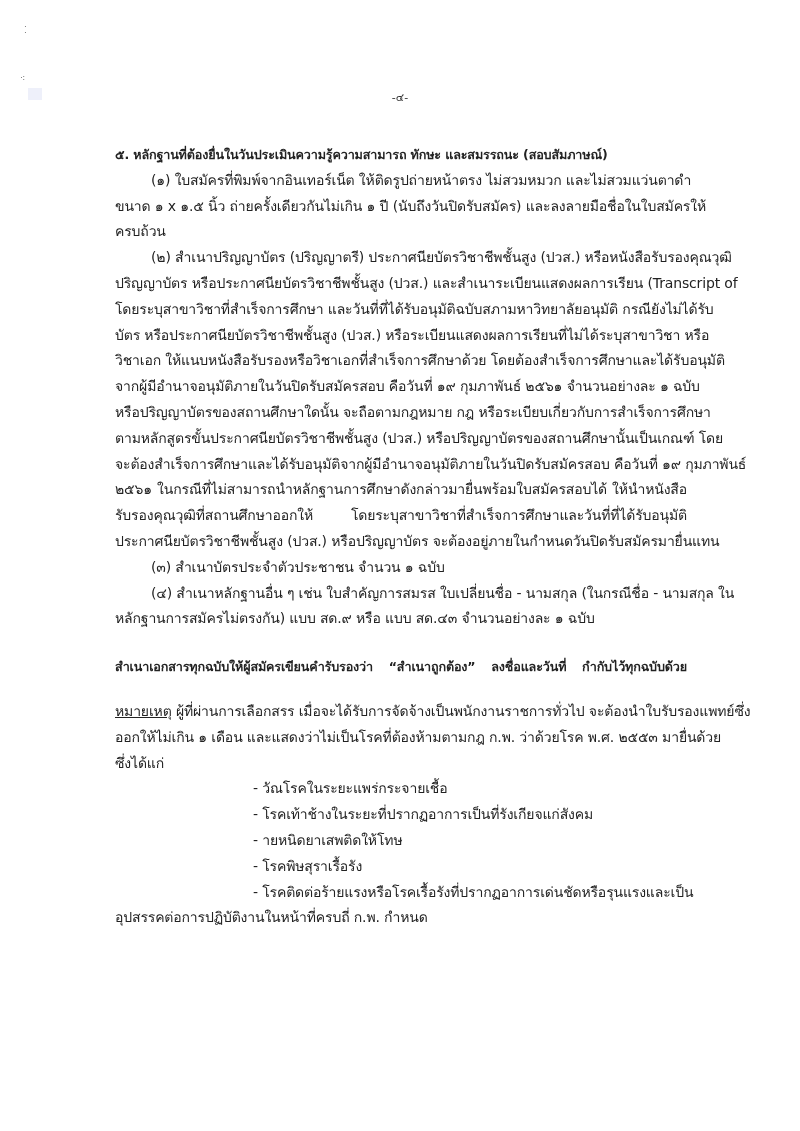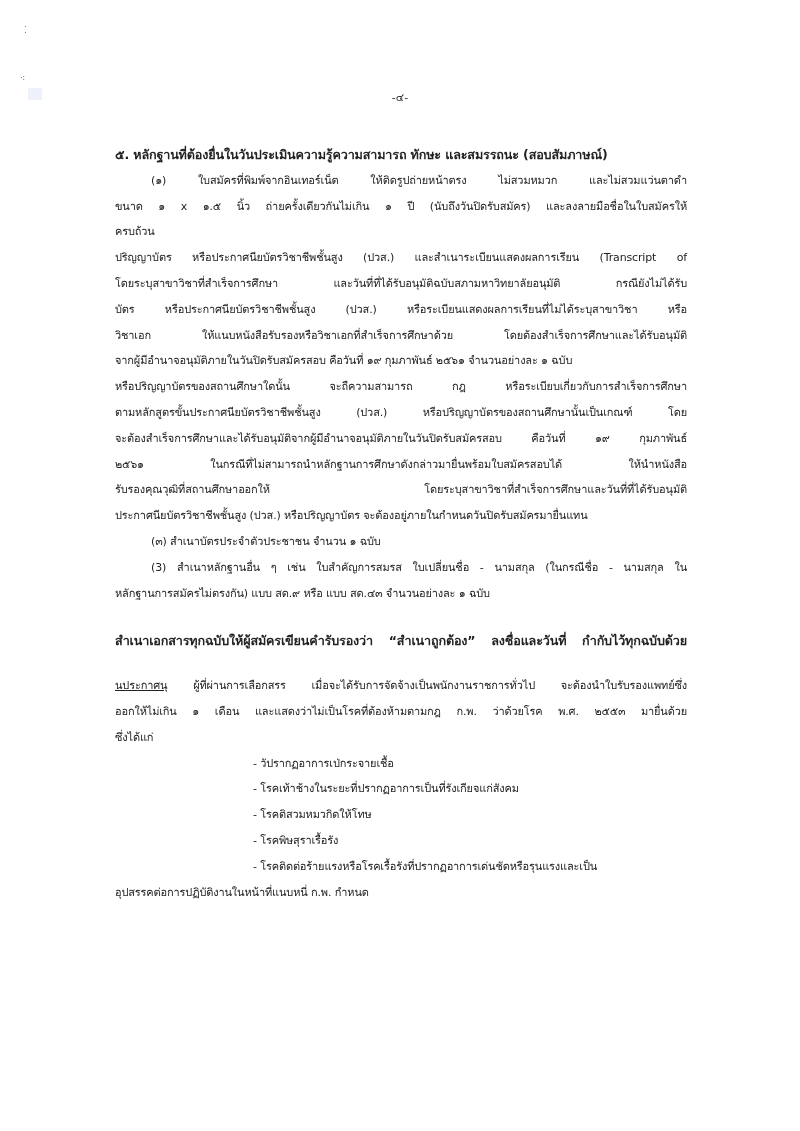--- a/index.html
+++ b/index.html
@@ -2,21 +2,21 @@
 <html><head>
 <meta charset="utf-8">
 <style>
   html, body { margin: 0; padding: 0; background: #ffffff; }
   body { width: 800px; height: 1131px; position: relative; overflow: hidden;
          font-family: "DejaVu Sans", sans-serif; color: #222; }
   .mark { position: absolute; color: #777; font-size: 9px; line-height: 9px; }
   .smudge { position: absolute; left: 28px; top: 88px; width: 14px; height: 12px; background: #eef0fa; }
   .page-num { position: absolute; top: 88px; left: 0; width: 800px; text-align: center; font-size: 11px; color: #333; }
   .content { position: absolute; left: 115px; top: 142px; width: 572px; }
-  .line { font-size: 11px; line-height: 25.8px; height: 25.8px; white-space: nowrap; overflow: visible;
+  .line { font-size: 14px; line-height: 25.8px; height: 25.8px; white-space: nowrap; overflow: visible;
           text-align: justify; text-align-last: justify; letter-spacing: -0.15px; }
   .line.last { text-align-last: left; }
   .indent { padding-left: 36px; }
   .bold { font-weight: bold; }
   .h { font-size: 12.6px; }
   .gap { height: 22px; }
   .gap2 { height: 19px; }
   .u { text-decoration: underline; }
   .bullet { padding-left: 138px; text-align-last: left; }
 </style>
@@ -29,45 +29,46 @@
 
 <div class="page-num">-๔-</div>
 
 <div class="content">
   <div class="line last bold h">๕. หลักฐานที่ต้องยื่นในวันประเมินความรู้ความสามารถ ทักษะ และสมรรถนะ (สอบสัมภาษณ์)</div>
 
   <div class="line indent">(๑)  ใบสมัครที่พิมพ์จากอินเทอร์เน็ต ให้ติดรูปถ่ายหน้าตรง ไม่สวมหมวก และไม่สวมแว่นตาดำ</div>
   <div class="line">ขนาด ๑ x ๑.๕ นิ้ว ถ่ายครั้งเดียวกันไม่เกิน ๑ ปี (นับถึงวันปิดรับสมัคร)  และลงลายมือชื่อในใบสมัครให้</div>
   <div class="line last">ครบถ้วน</div>
 
+  <div class="line indent">(๒) สำเนาปริญญาบัตร (ปริญญาตรี) ประกาศนียบัตรวิชาชีพชั้นสูง (ปวส.) หรือหนังสือรับรองคุณวุฒิ</div>
   <div class="line">ปริญญาบัตร หรือประกาศนียบัตรวิชาชีพชั้นสูง (ปวส.) และสำเนาระเบียนแสดงผลการเรียน (Transcript of</div>
   <div class="line">โดยระบุสาขาวิชาที่สำเร็จการศึกษา และวันที่ที่ได้รับอนุมัติฉบับสภามหาวิทยาลัยอนุมัติ กรณียังไม่ได้รับ</div>
   <div class="line">บัตร หรือประกาศนียบัตรวิชาชีพชั้นสูง (ปวส.) หรือระเบียนแสดงผลการเรียนที่ไม่ได้ระบุสาขาวิชา หรือ</div>
   <div class="line">วิชาเอก ให้แนบหนังสือรับรองหรือวิชาเอกที่สำเร็จการศึกษาด้วย โดยต้องสำเร็จการศึกษาและได้รับอนุมัติ</div>
   <div class="line last">จากผู้มีอำนาจอนุมัติภายในวันปิดรับสมัครสอบ คือวันที่ ๑๙ กุมภาพันธ์ ๒๕๖๑ จำนวนอย่างละ ๑ ฉบับ</div>
 
-  <div class="line">หรือปริญญาบัตรของสถานศึกษาใดนั้น จะถืความสามารถ กฎ  หรือระเบียบเกี่ยวกับการสำเร็จการศึกษา</div>
+  <div class="line">หรือปริญญาบัตรของสถานศึกษาใดนั้น จะถือตามกฎหมาย กฎ  หรือระเบียบเกี่ยวกับการสำเร็จการศึกษา</div>
   <div class="line">ตามหลักสูตรขั้นประกาศนียบัตรวิชาชีพชั้นสูง (ปวส.) หรือปริญญาบัตรของสถานศึกษานั้นเป็นเกณฑ์ โดย</div>
   <div class="line">จะต้องสำเร็จการศึกษาและได้รับอนุมัติจากผู้มีอำนาจอนุมัติภายในวันปิดรับสมัครสอบ คือวันที่ ๑๙ กุมภาพันธ์</div>
   <div class="line">๒๕๖๑ ในกรณีที่ไม่สามารถนำหลักฐานการศึกษาดังกล่าวมายื่นพร้อมใบสมัครสอบได้ ให้นำหนังสือ</div>
   <div class="line">รับรองคุณวุฒิที่สถานศึกษาออกให้ โดยระบุสาขาวิชาที่สำเร็จการศึกษาและวันที่ที่ได้รับอนุมัติ</div>
   <div class="line last">ประกาศนียบัตรวิชาชีพชั้นสูง (ปวส.) หรือปริญญาบัตร จะต้องอยู่ภายในกำหนดวันปิดรับสมัครมายื่นแทน</div>
 
   <div class="line last indent">(๓) สำเนาบัตรประจำตัวประชาชน จำนวน ๑ ฉบับ</div>
 
-  <div class="line indent">(3) สำเนาหลักฐานอื่น ๆ เช่น ใบสำคัญการสมรส ใบเปลี่ยนชื่อ - นามสกุล (ในกรณีชื่อ - นามสกุล ใน</div>
+  <div class="line indent">(๔) สำเนาหลักฐานอื่น ๆ เช่น ใบสำคัญการสมรส ใบเปลี่ยนชื่อ - นามสกุล (ในกรณีชื่อ - นามสกุล ใน</div>
   <div class="line last">หลักฐานการสมัครไม่ตรงกัน) แบบ สด.๙ หรือ แบบ สด.๔๓ จำนวนอย่างละ ๑ ฉบับ</div>
 
   <div class="gap"></div>
   <div class="line bold h">สำเนาเอกสารทุกฉบับให้ผู้สมัครเขียนคำรับรองว่า “สำเนาถูกต้อง” ลงชื่อและวันที่ กำกับไว้ทุกฉบับด้วย</div>
   <div class="gap2"></div>
 
-  <div class="line"><span class="u">นประกาศนุ</span><span> ผู้ที่ผ่านการเลือกสรร เมื่อจะได้รับการจัดจ้างเป็นพนักงานราชการทั่วไป จะต้องนำใบรับรองแพทย์ซึ่ง</span></div>
+  <div class="line"><span class="u">หมายเหตุ</span><span> ผู้ที่ผ่านการเลือกสรร เมื่อจะได้รับการจัดจ้างเป็นพนักงานราชการทั่วไป จะต้องนำใบรับรองแพทย์ซึ่ง</span></div>
   <div class="line">ออกให้ไม่เกิน ๑ เดือน และแสดงว่าไม่เป็นโรคที่ต้องห้ามตามกฎ ก.พ. ว่าด้วยโรค พ.ศ. ๒๕๕๓ มายื่นด้วย</div>
   <div class="line last">ซึ่งได้แก่</div>
 
-  <div class="line bullet">- วัปรากฏอาการเป่กระจายเชื้อ</div>
+  <div class="line bullet">- วัณโรคในระยะแพร่กระจายเชื้อ</div>
   <div class="line bullet">- โรคเท้าช้างในระยะที่ปรากฏอาการเป็นที่รังเกียจแก่สังคม</div>
-  <div class="line bullet">- โรคติสวมหมวกิดให้โทษ</div>
+  <div class="line bullet">- ายหนิดยาเสพติดให้โทษ</div>
   <div class="line bullet">- โรคพิษสุราเรื้อรัง</div>
   <div class="line bullet">- โรคติดต่อร้ายแรงหรือโรคเรื้อรังที่ปรากฏอาการเด่นชัดหรือรุนแรงและเป็น</div>
-  <div class="line last">อุปสรรคต่อการปฏิบัติงานในหน้าที่แนบหนี่ ก.พ. กำหนด</div>
+  <div class="line last">อุปสรรคต่อการปฏิบัติงานในหน้าที่ครบถี่ ก.พ. กำหนด</div>
 </div>
 
 </body></html>

